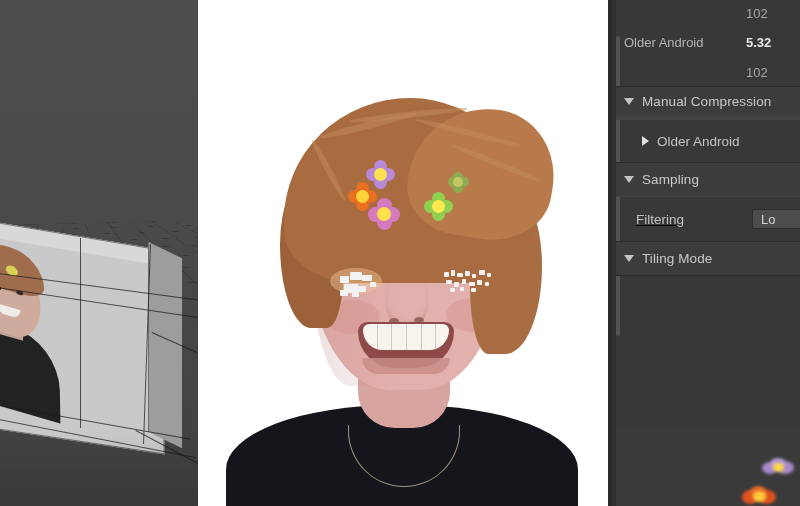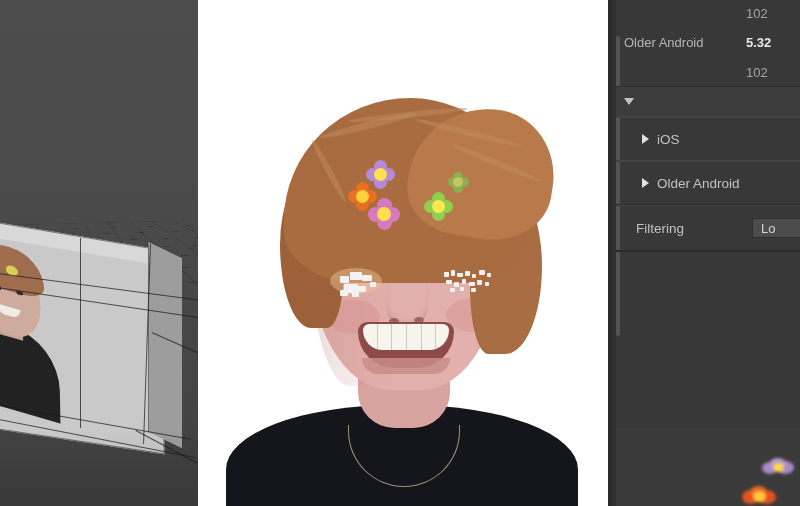--- a/index.html
+++ b/index.html
@@ -489,68 +489,73 @@
           <span class="val-dim">102</span>
         </div>
       </div>
 
       <div style="position:relative;height:1px;">
         <div class="sec-divider"></div>
       </div>
 
       <div class="foldout" style="height:29px;">
         <span class="tri tri-down"></span>
+        <span class="foldout-label">Manual Compression</span>
       </div>
 
       <div style="position:relative;height:1px;">
         <div class="sec-divider-lite"></div>
       </div>
 
 
       <div style="position:relative;height:1px;">
         <div class="sec-divider-lite"></div>
       </div>
 
-      <div class="row indent-1" style="height:42px;">
-        <span class="tri tri-right"></span>
-        <span class="sub-label">iOS</span>
-      </div>
 
       <div style="position:relative;height:1px;">
         <div class="sec-divider-lite"></div>
       </div>
 
 
       <div style="position:relative;height:1px;">
         <div class="sec-divider-lite"></div>
       </div>
 
       <div class="row indent-1" style="height:42px;">
         <span class="tri tri-right"></span>
         <span class="sub-label">Older Android</span>
       </div>
 
       <div style="position:relative;height:1px;">
         <div class="sec-divider"></div>
       </div>
 
+      <div class="foldout" style="height:33px;">
+        <span class="tri tri-down"></span>
+        <span class="foldout-label">Sampling</span>
+      </div>
 
       <div style="position:relative;height:1px;">
         <div class="sec-divider-lite"></div>
       </div>
 
-      <div class="row indent-sub" style="height:44px;">
+      <div class="row indent-sub" style="height:44px;text-decoration:underline;">
         <span class="sub-label">Filtering</span>
         <span class="dropdown">Lo</span>
       </div>
 
       <div style="position:relative;height:1px;">
         <div class="sec-divider"></div>
       </div>
 
+      <div class="foldout" style="height:33px;">
+        <span class="tri tri-down"></span>
+        <span class="foldout-label">Tiling Mode</span>
+      </div>
 
       <div style="position:relative;height:1px;">
         <div class="sec-divider"></div>
       </div>
 
     </div>
 
     <div class="insp-bottom-pad">
       <div class="st-flower" style="left:146px;top:30px;width:32px;height:20px;">
         <div class="petal" style="left:0;top:4px;width:16px;height:12px;background:#a78ac9;"></div>

